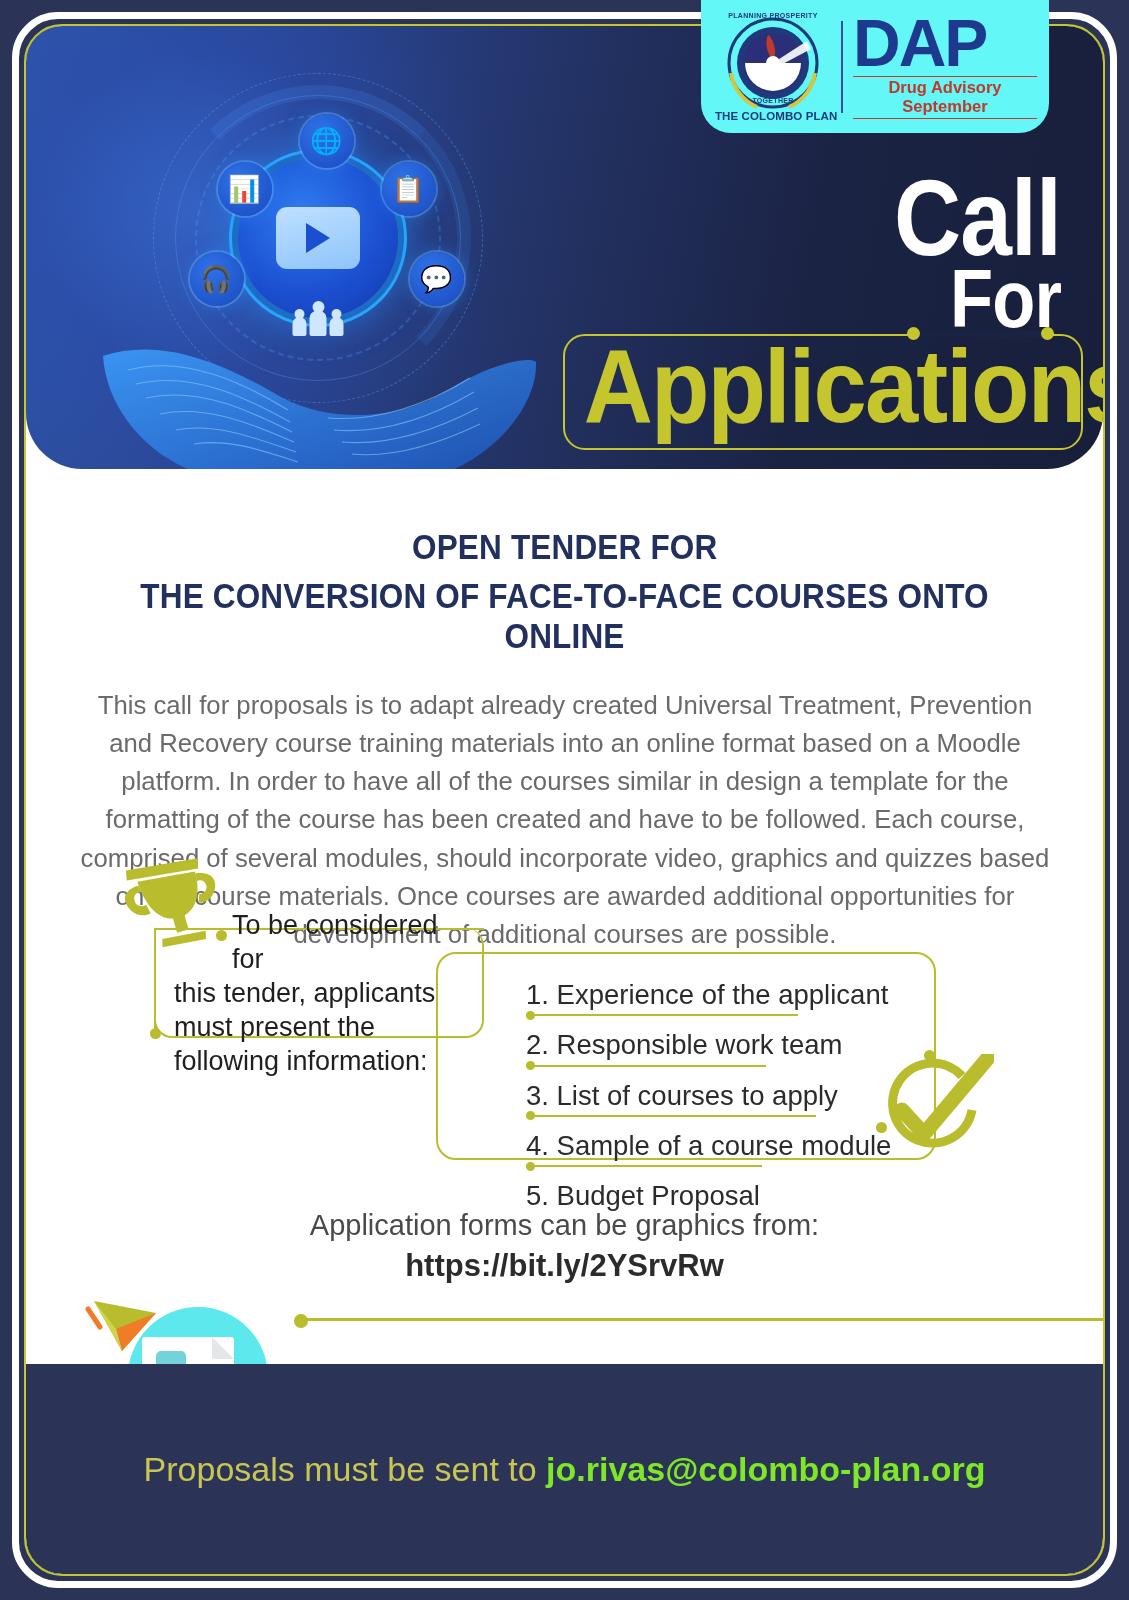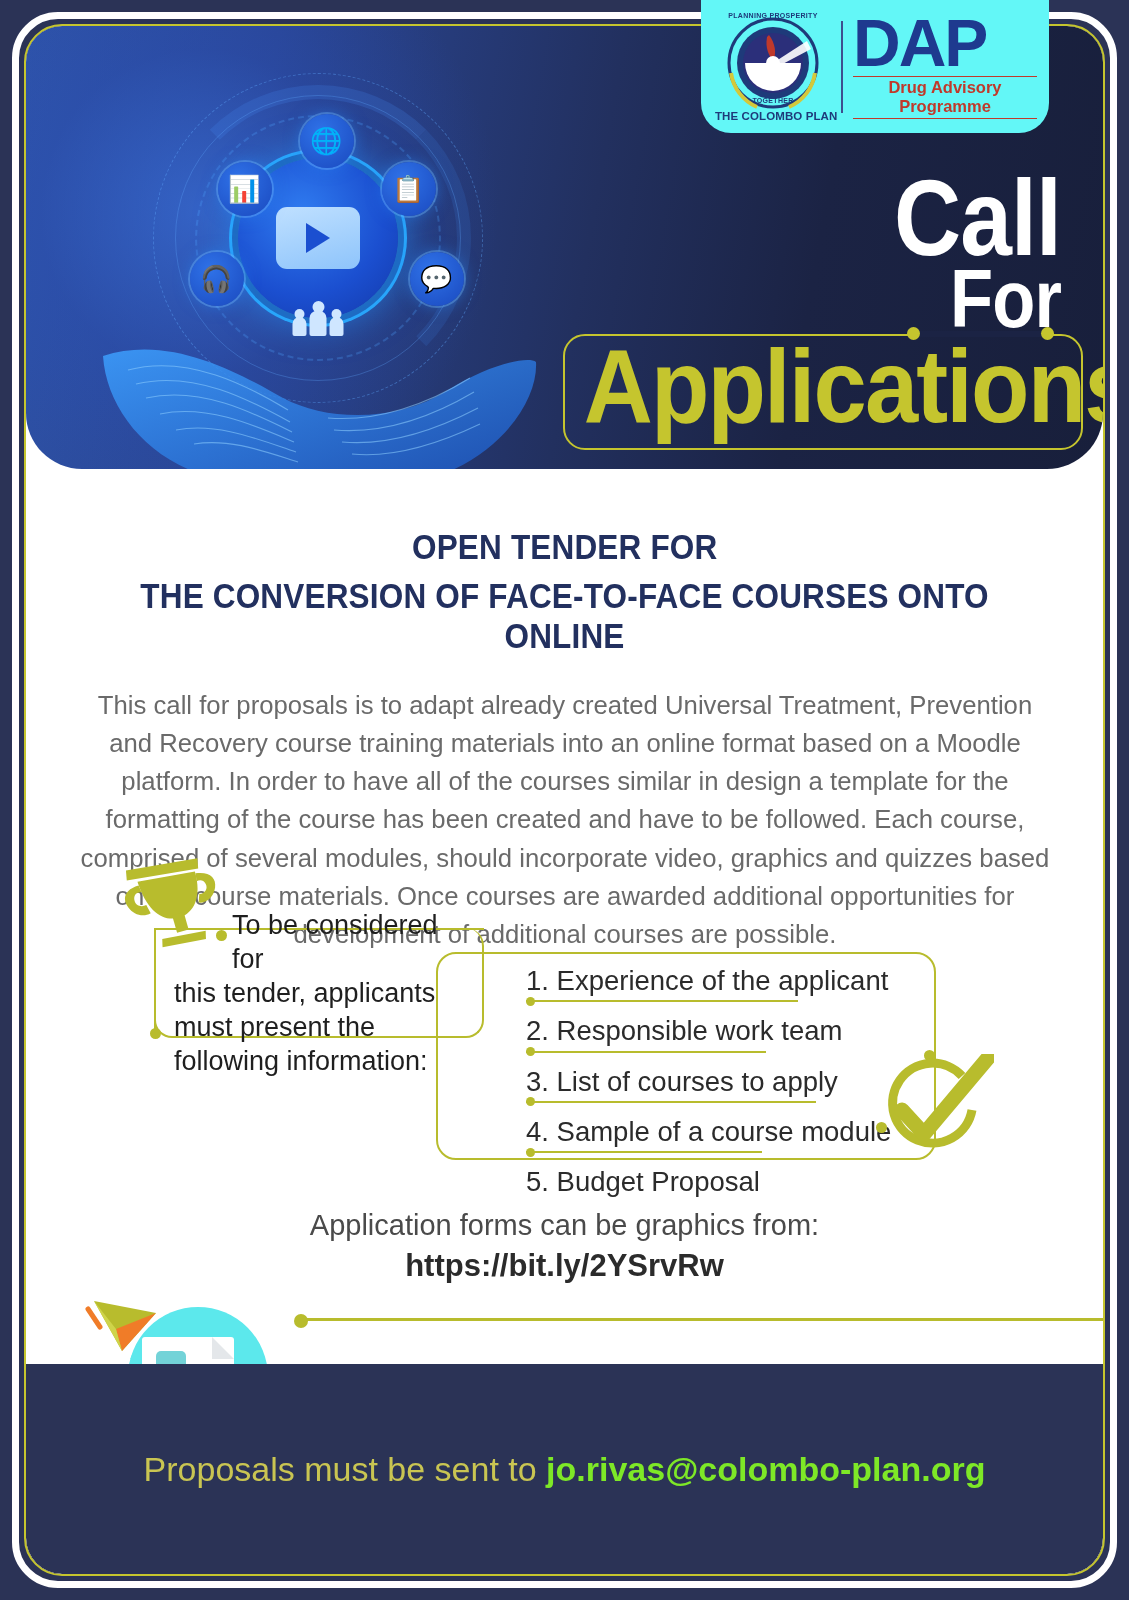--- a/index.html
+++ b/index.html
@@ -210,21 +210,21 @@
 
   .dot-y { position:absolute; width:11px;height:11px;border-radius:50%;background:#b8bc2d; }
   .dot-trophy-r { left:190px; top:66px; }
   .dot-trophy-l { left:124px; top:164px; }
 
   .right-box {
     position:absolute; left:410px; top:88px; width:500px; height:208px;
     border:2px solid #b8bc2d; border-radius:20px;
   }
   .list {
-    position:absolute; left:500px; top:94px; width:400px;
+    position:absolute; left:500px; top:108px; width:400px;
   }
   .list-item {
     font-family:"Liberation Sans Narrow","Liberation Sans", sans-serif;
     font-size:27.5px; color:#2b2b2b; line-height:1.1;
     padding:8px 0 6px;
     position:relative;
   }
   .uline { position:relative; height:2px; background:#b8bc2d; margin-top:4px; }
   .uline::before {
     content:""; position:absolute; left:0; top:-3.5px;
@@ -507,17 +507,17 @@
           </g>
         </g>
       </svg>
       <div class="seal-text-top" style="top:1px">PLANNING PROSPERITY</div>
       <div class="seal-text-bot" style="top:86px">TOGETHER</div>
       <div class="logo-cp">THE COLOMBO PLAN</div>
     </div>
     <div class="logo-div"></div>
     <div class="logo-right">
       <div class="logo-dap">DAP</div>
-      <div class="logo-sub">Drug Advisory Programme</div>
+      <div class="logo-sub">Drug Advisory September</div>
     </div>
   </div>
 
 </div>
 
 </body></html>

